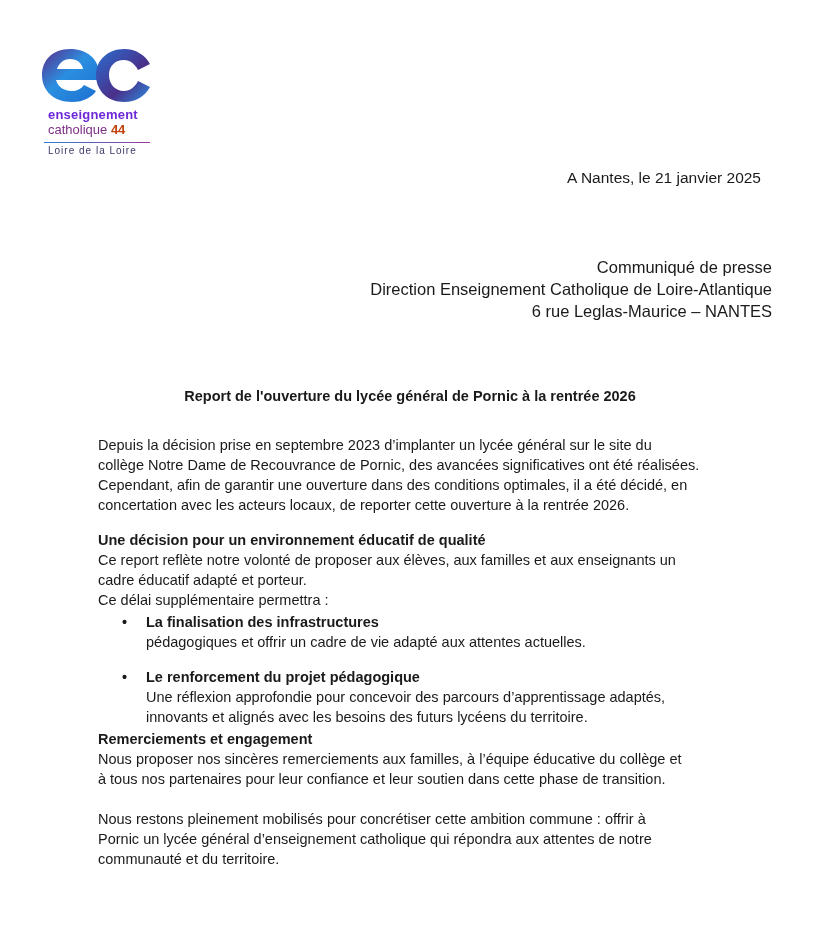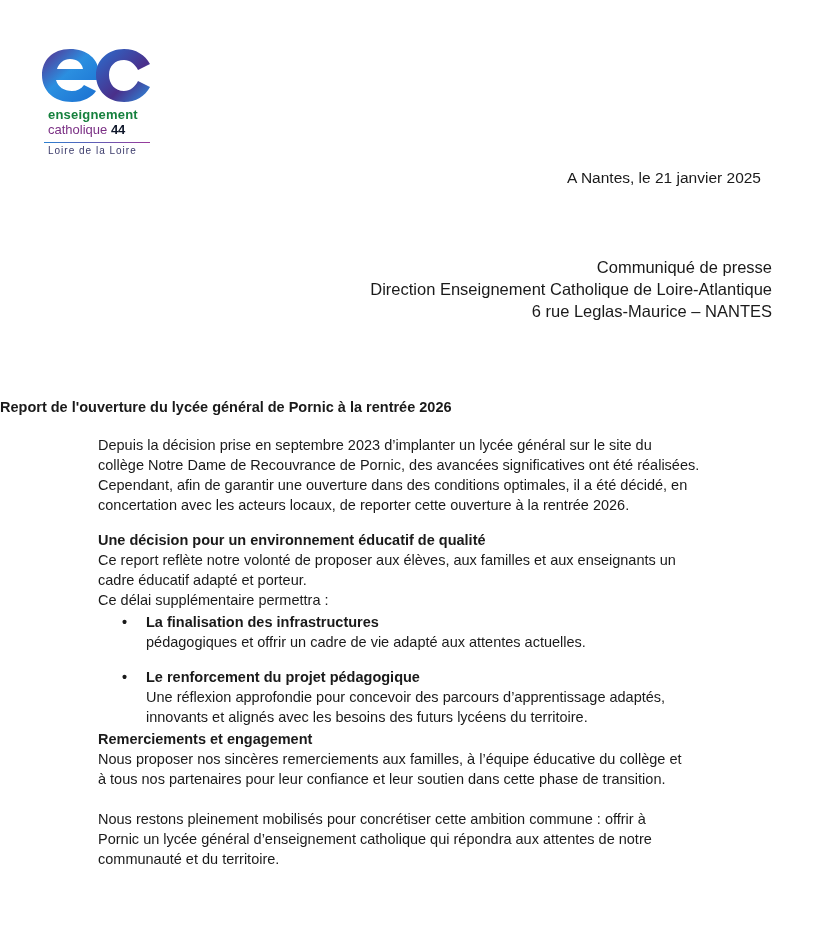--- a/index.html
+++ b/index.html
@@ -5,44 +5,44 @@
   html, body { margin: 0; padding: 0; background: #ffffff; }
   body {
     width: 820px; height: 936px; position: relative; overflow: hidden;
     font-family: "Liberation Sans", "DejaVu Sans", sans-serif;
     color: #1a1a1a;
   }
   .logo { position: absolute; left: 40px; top: 45px; width: 115px; height: 118px; }
   .logo-mark { position: absolute; left: 0; top: 0; width: 112px; height: 60px; }
   .logo-line1 {
     position: absolute; left: 8px; top: 62px; font-size: 13px; font-weight: bold;
-    color: #15803d; letter-spacing: 0.2px; white-space: nowrap;
+    color: #6d28d9; letter-spacing: 0.2px; white-space: nowrap;
   }
   .logo-line2 {
     position: absolute; left: 8px; top: 77px; font-size: 13px; color: #7a2f84;
     white-space: nowrap;
   }
-  .logo-line2 .num { font-weight: bold; color: #0f172a; }
+  .logo-line2 .num { font-weight: bold; color: #c2410c; }
   .logo-rule {
     position: absolute; left: 4px; top: 97px; width: 106px; height: 1px;
     background: linear-gradient(90deg, #2b7fd0, #9a3a9a);
   }
   .logo-line3 {
     position: absolute; left: 8px; top: 100px; font-size: 10px; color: #3a3a6a;
     letter-spacing: 1px; white-space: nowrap;
   }
   .date {
     position: absolute; right: 59px; top: 163px; font-size: 15.5px; white-space: nowrap; margin-top: 6px;
   }
   .header-block {
     position: absolute; left: 0; top: 256px; width: 772px; text-align: right;
     font-size: 16.5px; line-height: 22px;
   }
   .title {
-    position: absolute; left: 0; top: 399px; width: 820px; 
+    position: absolute; left: 0; top: 388px; width: 820px; text-align: center;
     font-size: 14.5px; font-weight: bold; white-space: nowrap;
   }
   .body { position: absolute; left: 98px; top: 435px; width: 640px; font-size: 14.5px; line-height: 20px; }
   .body p { margin: 0; }
   .gap { height: 15px; }
   .section-head { font-weight: bold; }
   ul.bullets { margin: 2px 0 0 0; padding: 0; list-style: none; }
   ul.bullets li { position: relative; padding-left: 48px; margin-bottom: 15px; }
   ul.bullets li .dot { position: absolute; left: 24px; top: 0; font-weight: bold; }
   ul.bullets li .bh { font-weight: bold; display: block; }

